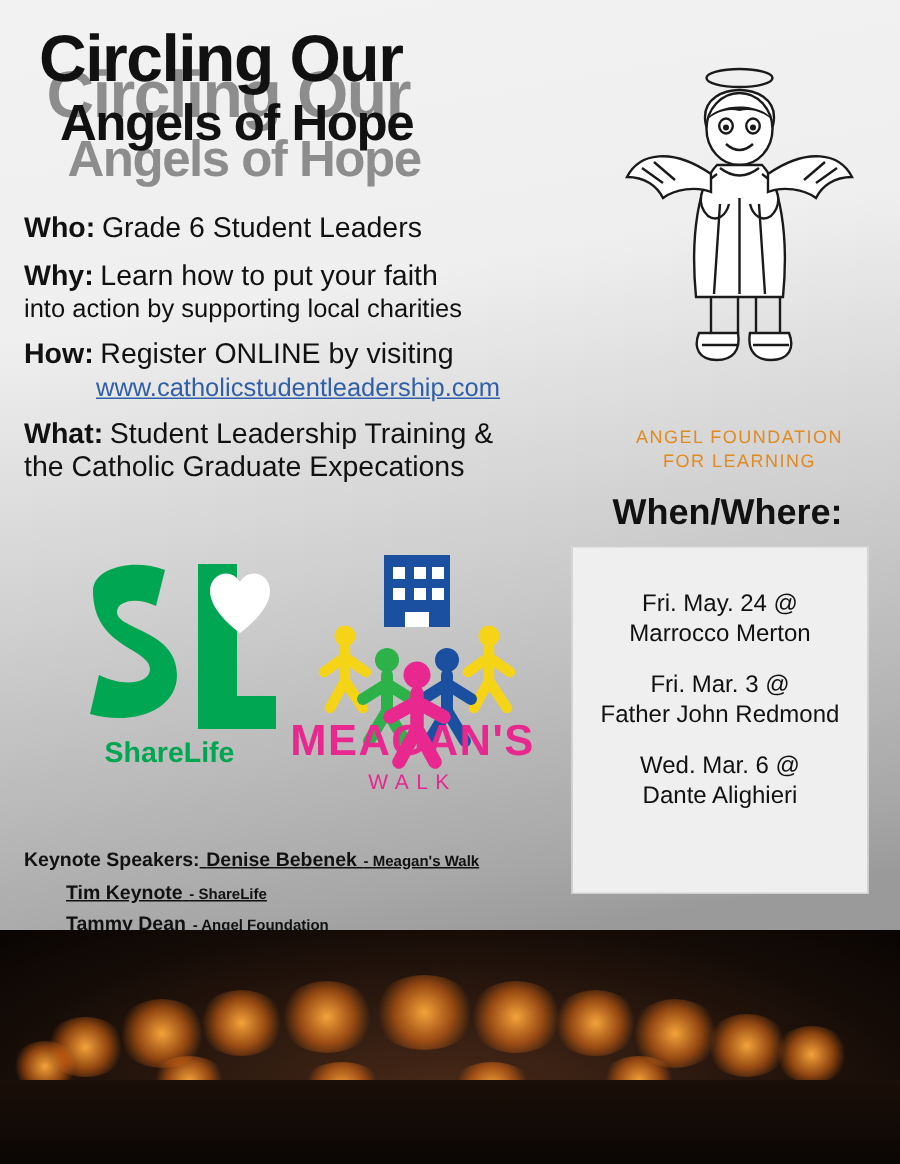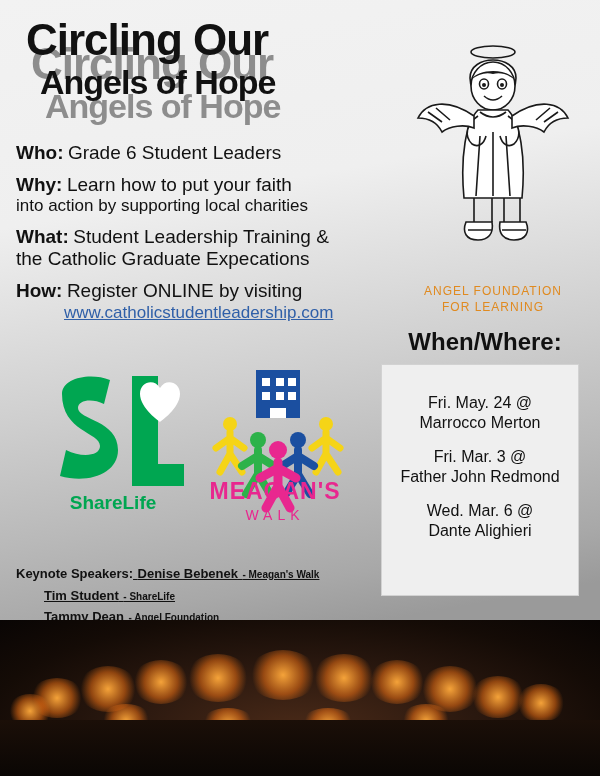--- a/index.html
+++ b/index.html
@@ -157,21 +157,21 @@
     position: absolute;
     left: 190px;
     top: 478px;
     width: 170px;
     text-align: center;
   }
   .mw-l1 {
     display: block;
     color: #e8278f;
     font-weight: bold;
-    font-size: 23px;
+    font-size: 29px;
     letter-spacing: 1px;
   }
   .mw-l2 {
     display: block;
     color: #e8278f;
     font-size: 14px;
     letter-spacing: 5px;
     margin-top: 2px;
   }
 
@@ -250,28 +250,28 @@
     <div class="info-row">
       <span class="lbl">Who:</span>
       <span class="val">Grade 6 Student Leaders</span>
     </div>
     <div class="info-row">
       <span class="lbl">Why:</span>
       <span class="val">Learn how to put your faith</span>
       <span class="val-sm" style="display:block">into action by supporting local charities</span>
     </div>
     <div class="info-row">
+      <span class="lbl">How:</span>
+      <span class="val">Register ONLINE by visiting</span>
+      <a class="url" href="#">www.catholicstudentleadership.com</a>
+    </div>
+    <div class="info-row">
       <span class="lbl">What:</span>
       <span class="val">Student Leadership Training &amp;</span>
       <span class="val" style="display:block">the Catholic Graduate Expecations</span>
-    </div>
-    <div class="info-row">
-      <span class="lbl">How:</span>
-      <span class="val">Register ONLINE by visiting</span>
-      <a class="url" href="#">www.catholicstudentleadership.com</a>
     </div>
   </div>
 
   <div class="angel-art">
     <svg width="170" height="230" viewBox="0 0 170 230">
       <g fill="none" stroke="#1a1a1a" stroke-width="1.6">
 
         <ellipse cx="85" cy="16" rx="22" ry="6"></ellipse>
 
         <path d="M62 42 C62 18, 108 18, 108 42 C108 50, 104 56, 100 58 L70 58 C66 56, 62 50, 62 42 Z" fill="#ffffff"></path>
@@ -381,21 +381,21 @@
     <span class="mw-l2">WALK</span>
   </div>
 
   <div class="speakers">
     <div class="spk-line">
       <span class="spk-head">Keynote Speakers:</span>
       <span class="spk-name">Denise Bebenek</span>
       <span class="spk-org">- Meagan's Walk</span>
     </div>
     <div class="spk-line spk-indent">
-      <span class="spk-name">Tim Student</span>
+      <span class="spk-name">Tim Keynote</span>
       <span class="spk-org">- ShareLife</span>
     </div>
     <div class="spk-line spk-indent">
       <span class="spk-name">Tammy Dean</span>
       <span class="spk-org">- Angel Foundation</span>
       <span class="spk-cont">for Learning</span>
     </div>
   </div>
 
   <div class="photo">

